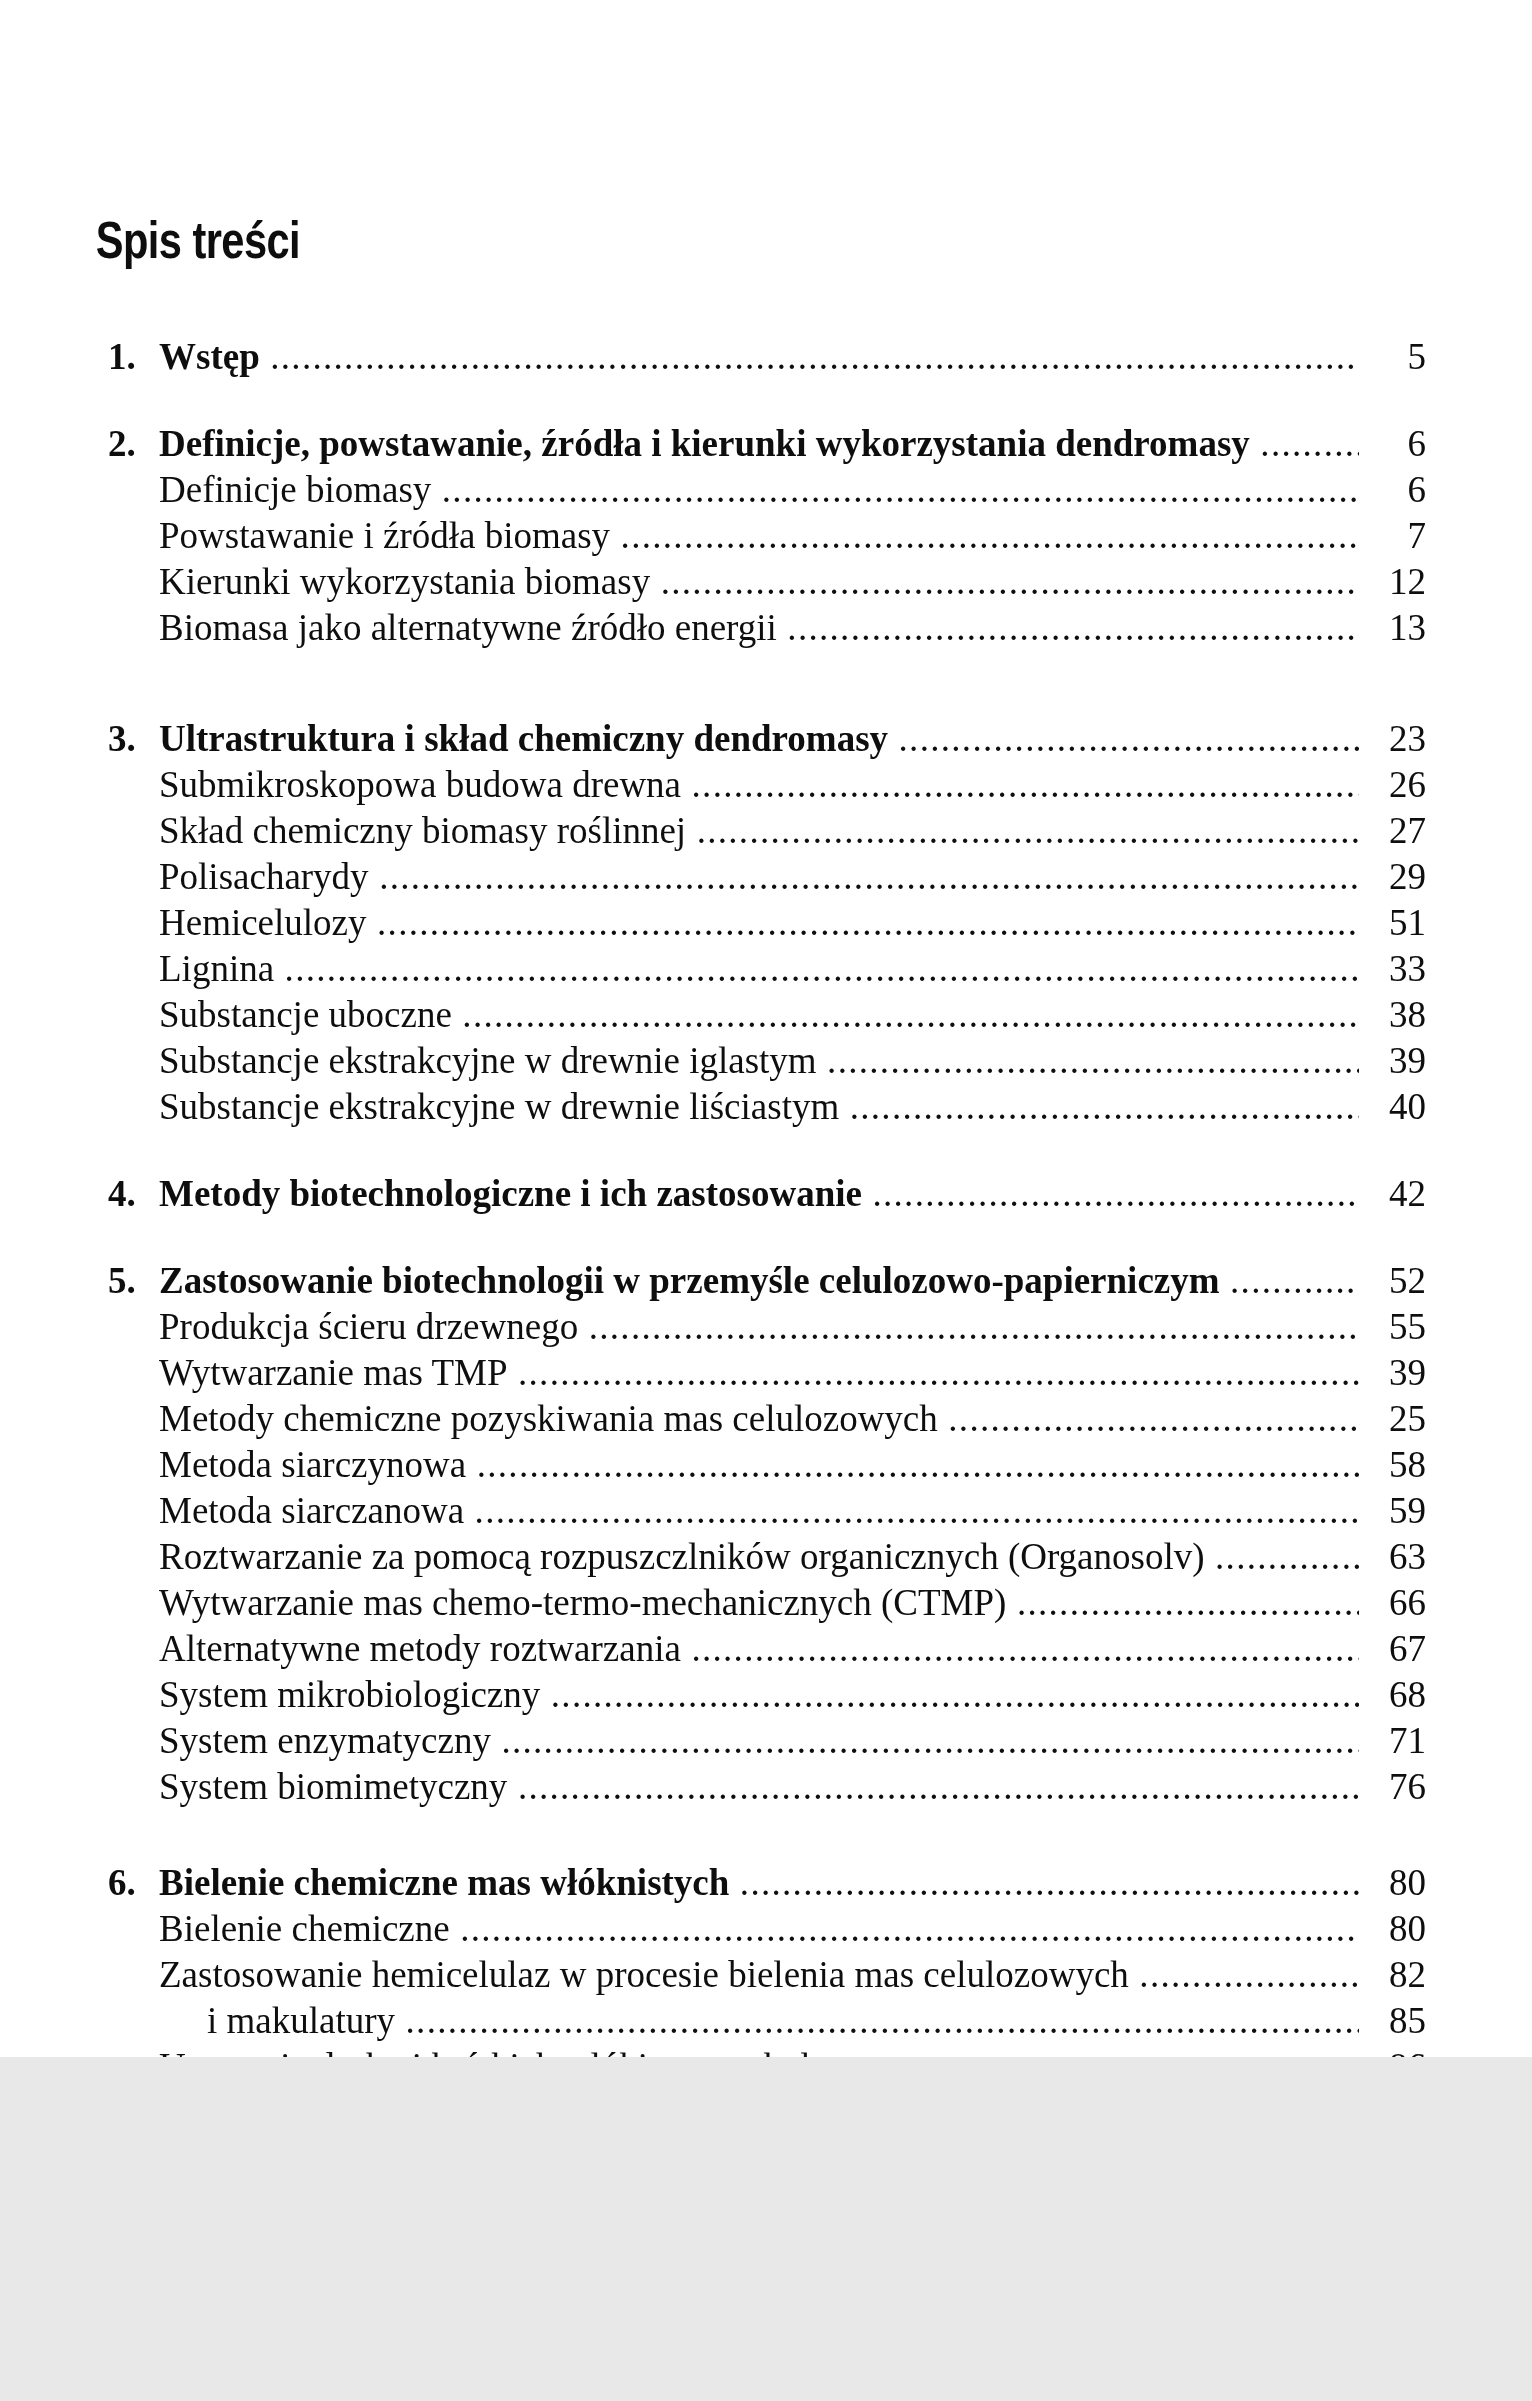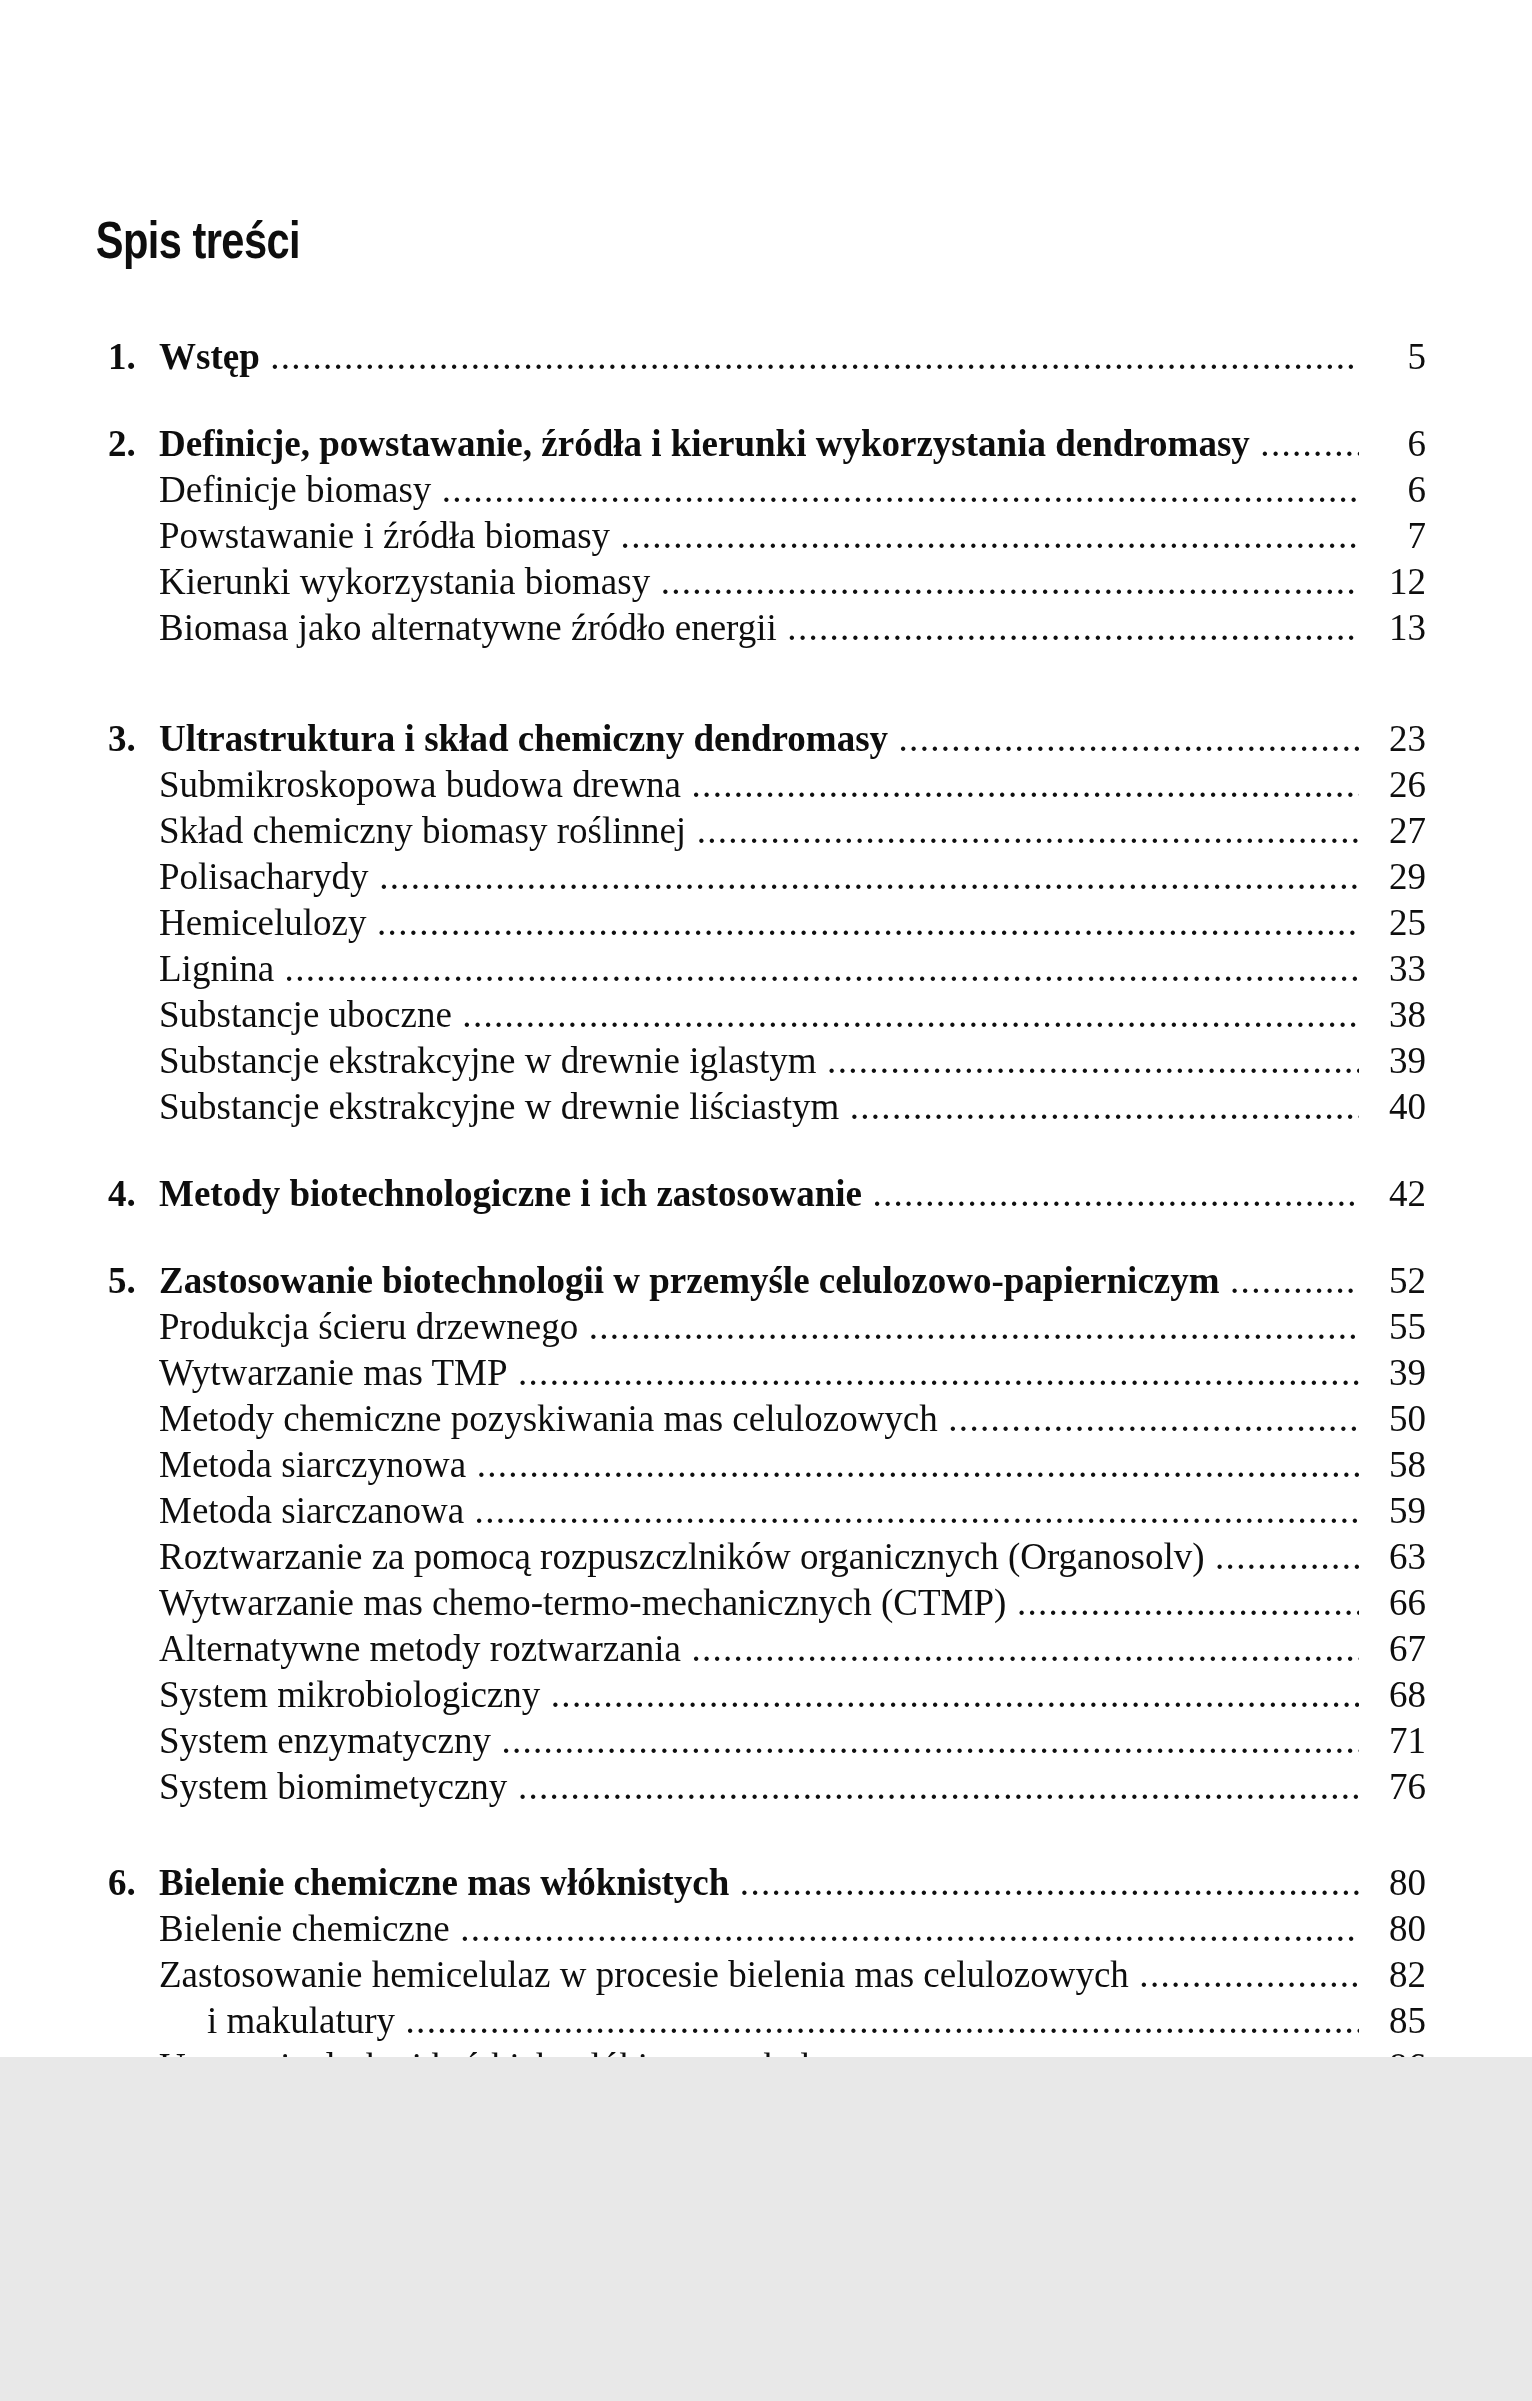--- a/index.html
+++ b/index.html
@@ -137,21 +137,21 @@
       <div class="row">
     <span class="num"></span>
     <span class="label">Polisacharydy</span>
     <span class="dots"></span>
     <span class="pagenum">29</span>
   </div>
       <div class="row">
     <span class="num"></span>
     <span class="label">Hemicelulozy</span>
     <span class="dots"></span>
-    <span class="pagenum">25</span>
+    <span class="pagenum">51</span>
   </div>
       <div class="row">
     <span class="num"></span>
     <span class="label">Lignina</span>
     <span class="dots"></span>
     <span class="pagenum">33</span>
   </div>
       <div class="row">
     <span class="num"></span>
     <span class="label">Substancje uboczne</span>
@@ -191,21 +191,21 @@
       <div class="row">
     <span class="num"></span>
     <span class="label">Wytwarzanie mas TMP</span>
     <span class="dots"></span>
     <span class="pagenum">39</span>
   </div>
       <div class="row">
     <span class="num"></span>
     <span class="label">Metody chemiczne pozyskiwania mas celulozowych</span>
     <span class="dots"></span>
-    <span class="pagenum">50</span>
+    <span class="pagenum">25</span>
   </div>
       <div class="row">
     <span class="num"></span>
     <span class="label">Metoda siarczynowa</span>
     <span class="dots"></span>
     <span class="pagenum">58</span>
   </div>
       <div class="row">
     <span class="num"></span>
     <span class="label">Metoda siarczanowa</span>

